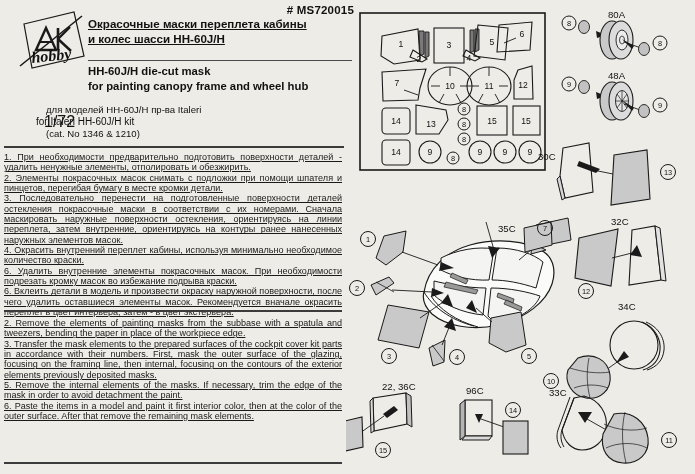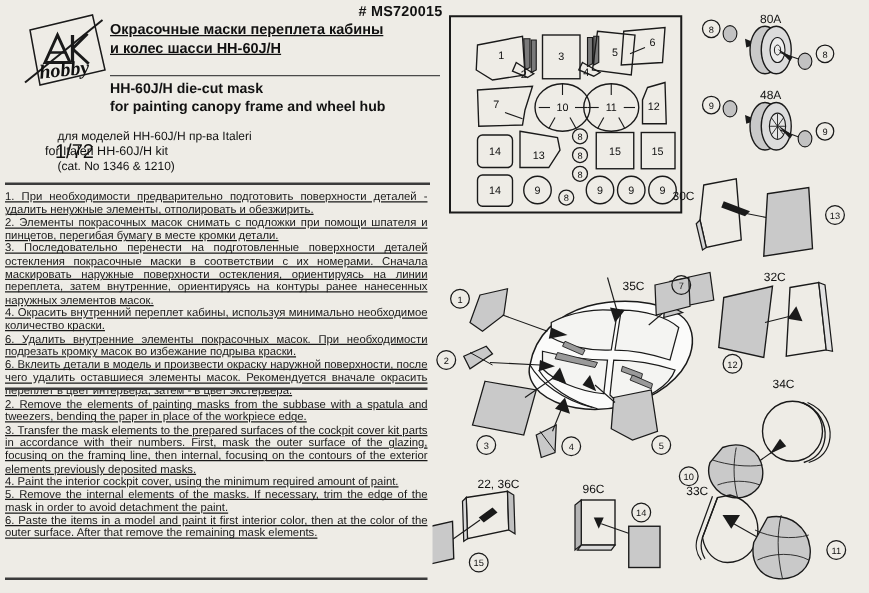--- a/index.html
+++ b/index.html
@@ -108,21 +108,20 @@
     <p>4. Окрасить внутренний переплет кабины, используя минимально необходимое количество краски.</p>
     <p>6. Удалить внутренние элементы покрасочных масок. При необходимости подрезать кромку масок во избежание подрыва краски.</p>
     <p>6. Вклеить детали в модель и произвести окраску наружной поверхности, после чего удалить оставшиеся элементы масок. Рекомендуется вначале окрасить переплет в цвет интерьера, затем - в цвет экстерьера.</p>
   </div>
 
   <div class="rule-mid"></div>
 
   <div class="instr instr-en">
     <p>2. Remove the elements of painting masks from the subbase with a spatula and tweezers, bending the paper in place of the workpiece edge.</p>
     <p>3. Transfer the mask elements to the prepared surfaces of the cockpit cover kit parts in accordance with their numbers. First, mask the outer surface of the glazing, focusing on the framing line, then internal, focusing on the contours of the exterior elements previously deposited masks.</p>
-    <p>4. Paint the interior cockpit cover, using the minimum required amount of paint.</p>
     <p>5. Remove the internal elements of the masks. If necessary, trim the edge of the mask in order to avoid detachment the paint.</p>
     <p>6. Paste the items in a model and paint it first interior color, then at the color of the outer surface. After that  remove the remaining mask elements.</p>
   </div>
 
   <div class="rule-bot"></div>
 
   <div class="diagram">
     <svg width="349" height="474" viewBox="0 0 349 474">
 
       <g>

